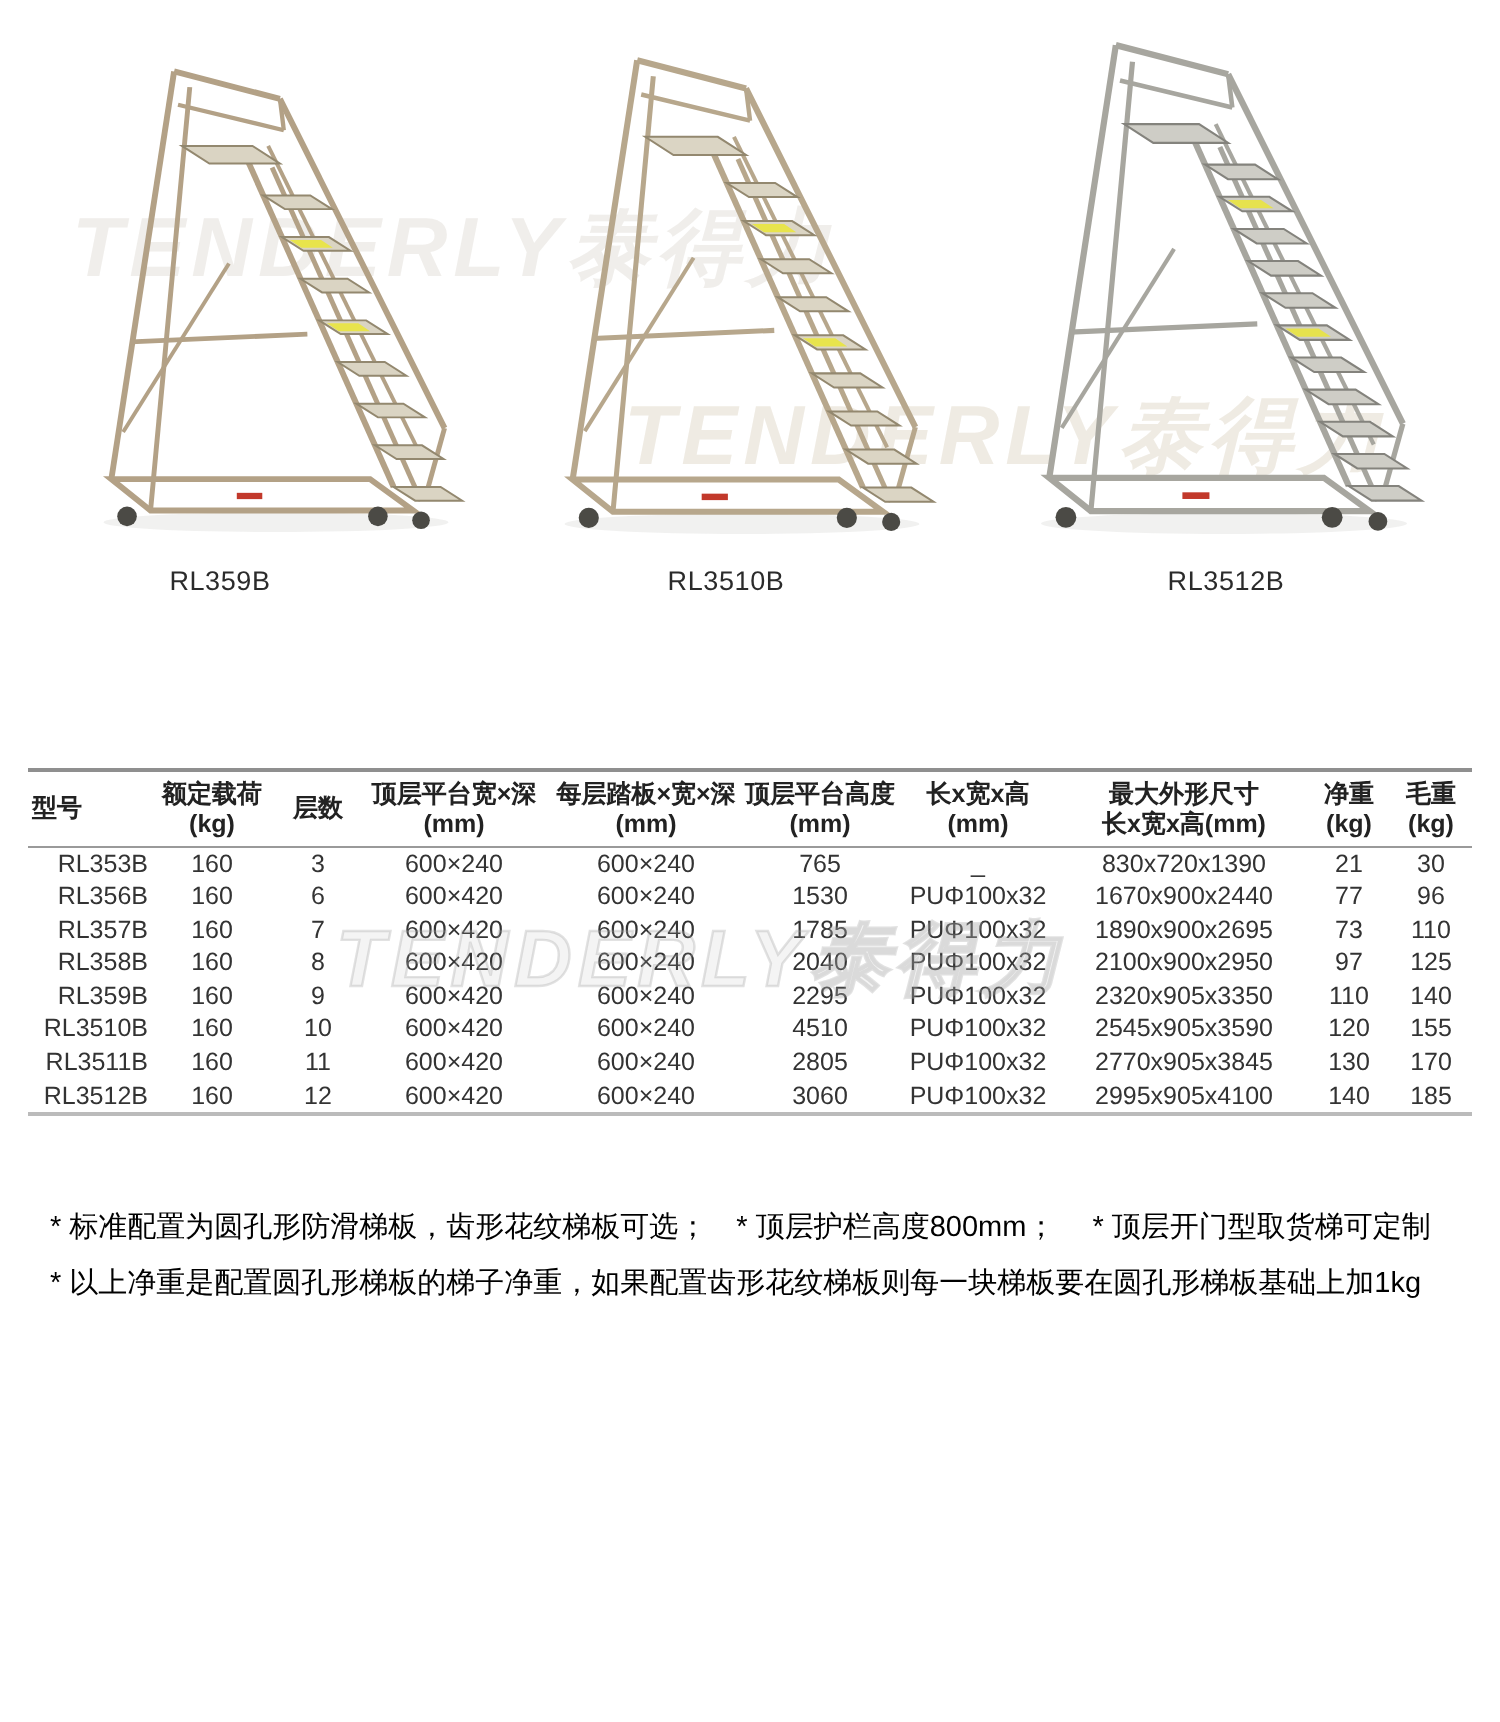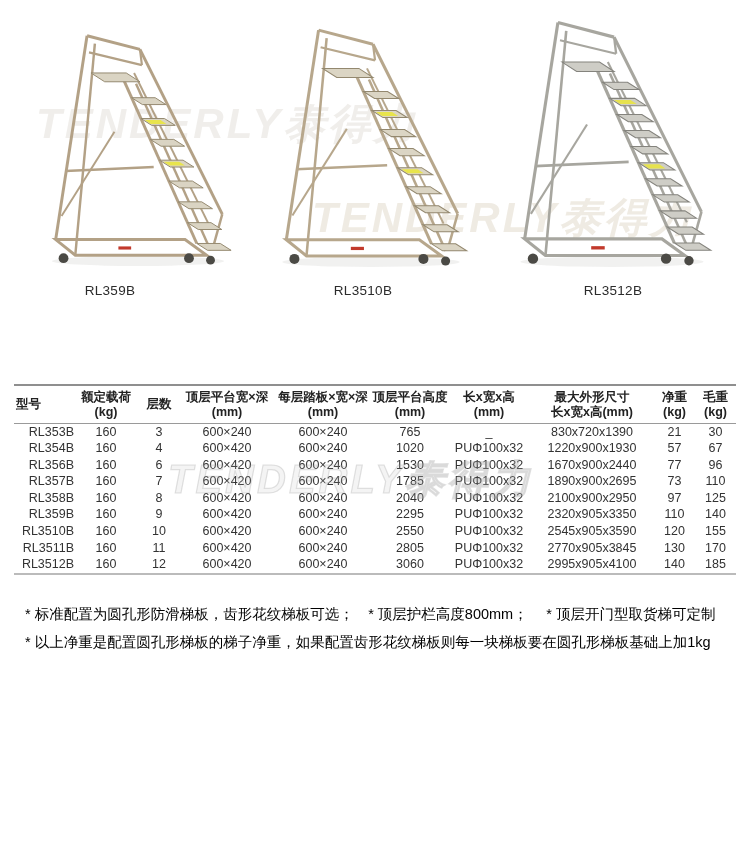--- a/index.html
+++ b/index.html
@@ -234,32 +234,20 @@
           <td>3</td>
           <td>600×240</td>
           <td>600×240</td>
           <td>765</td>
           <td>_</td>
           <td>830x720x1390</td>
           <td>21</td>
           <td>30</td>
         </tr>
         <tr>
-          <td class="col-model">RL354B</td>
-          <td>160</td>
-          <td>4</td>
-          <td>600×420</td>
-          <td>600×240</td>
-          <td>1020</td>
-          <td>PUΦ100x32</td>
-          <td>1220x900x1930</td>
-          <td>57</td>
-          <td>67</td>
-        </tr>
-        <tr>
           <td class="col-model">RL356B</td>
           <td>160</td>
           <td>6</td>
           <td>600×420</td>
           <td>600×240</td>
           <td>1530</td>
           <td>PUΦ100x32</td>
           <td>1670x900x2440</td>
           <td>77</td>
           <td>96</td>
@@ -299,21 +287,21 @@
           <td>2320x905x3350</td>
           <td>110</td>
           <td>140</td>
         </tr>
         <tr>
           <td class="col-model">RL3510B</td>
           <td>160</td>
           <td>10</td>
           <td>600×420</td>
           <td>600×240</td>
-          <td>2550</td>
+          <td>4510</td>
           <td>PUΦ100x32</td>
           <td>2545x905x3590</td>
           <td>120</td>
           <td>155</td>
         </tr>
         <tr>
           <td class="col-model">RL3511B</td>
           <td>160</td>
           <td>11</td>
           <td>600×420</td>

